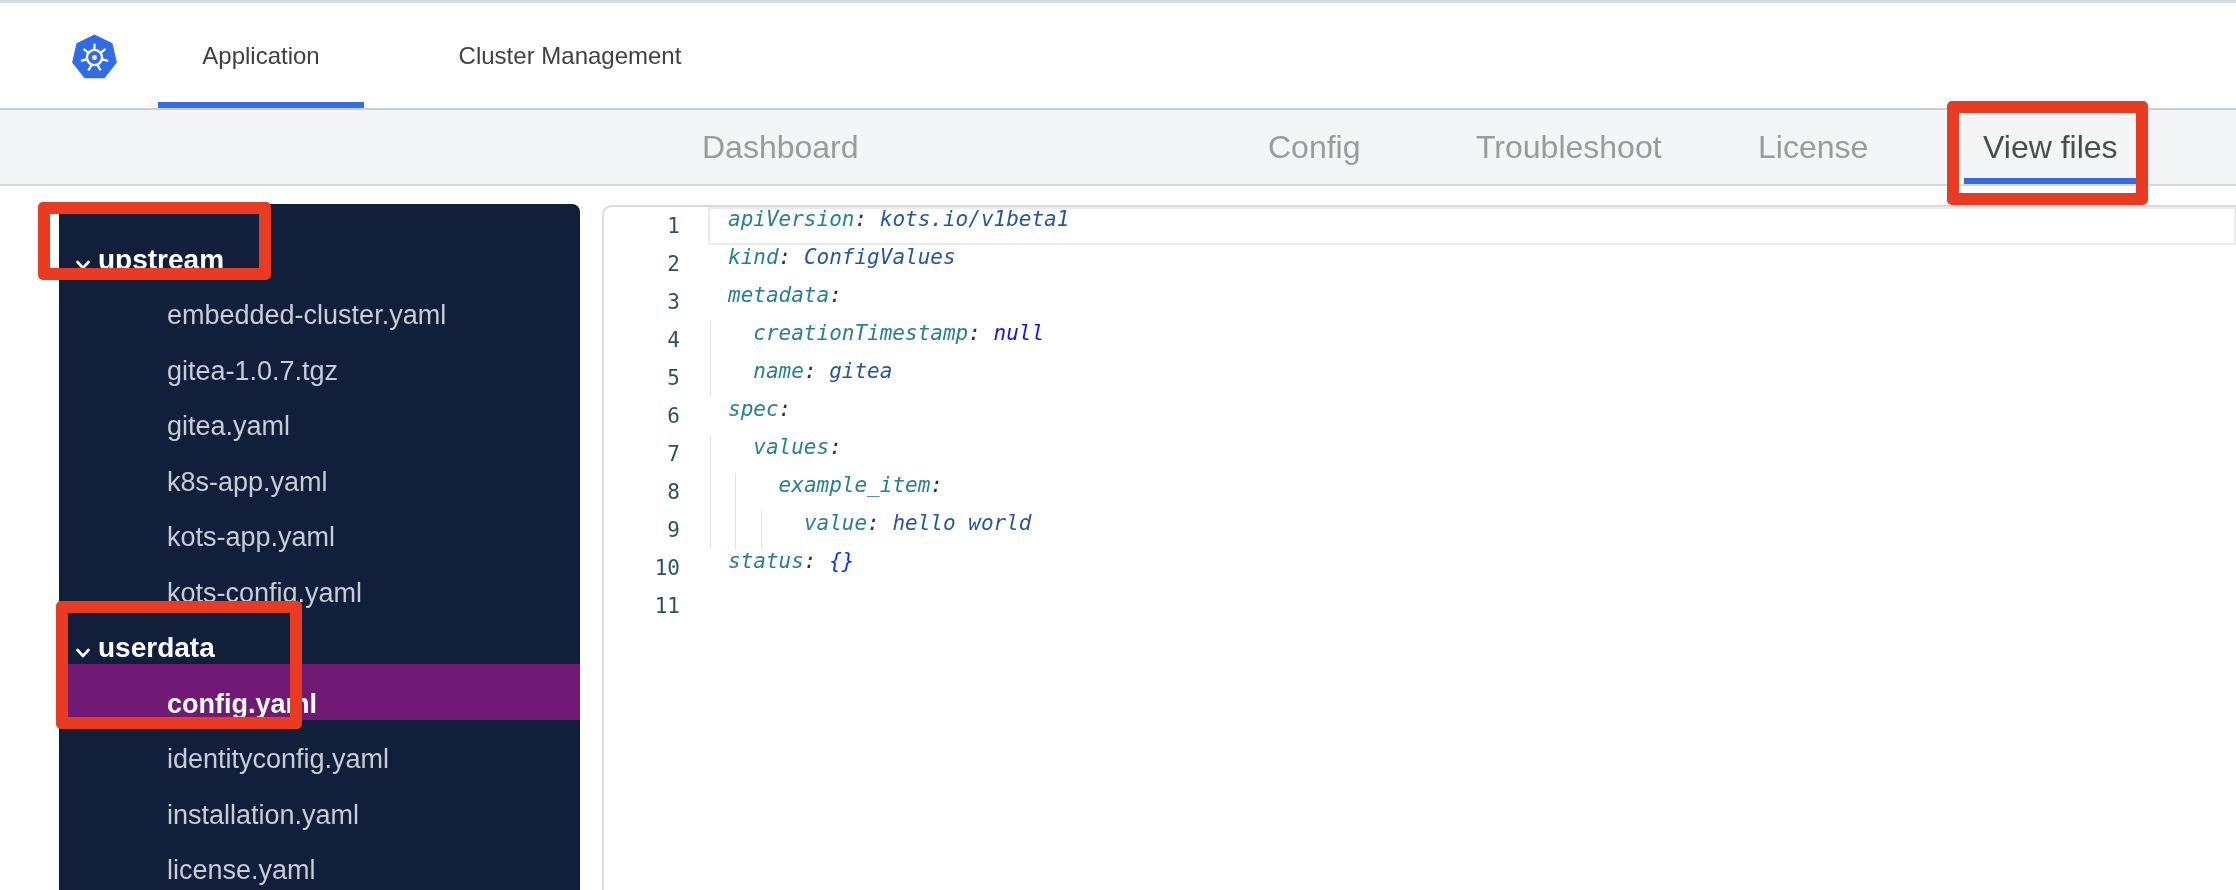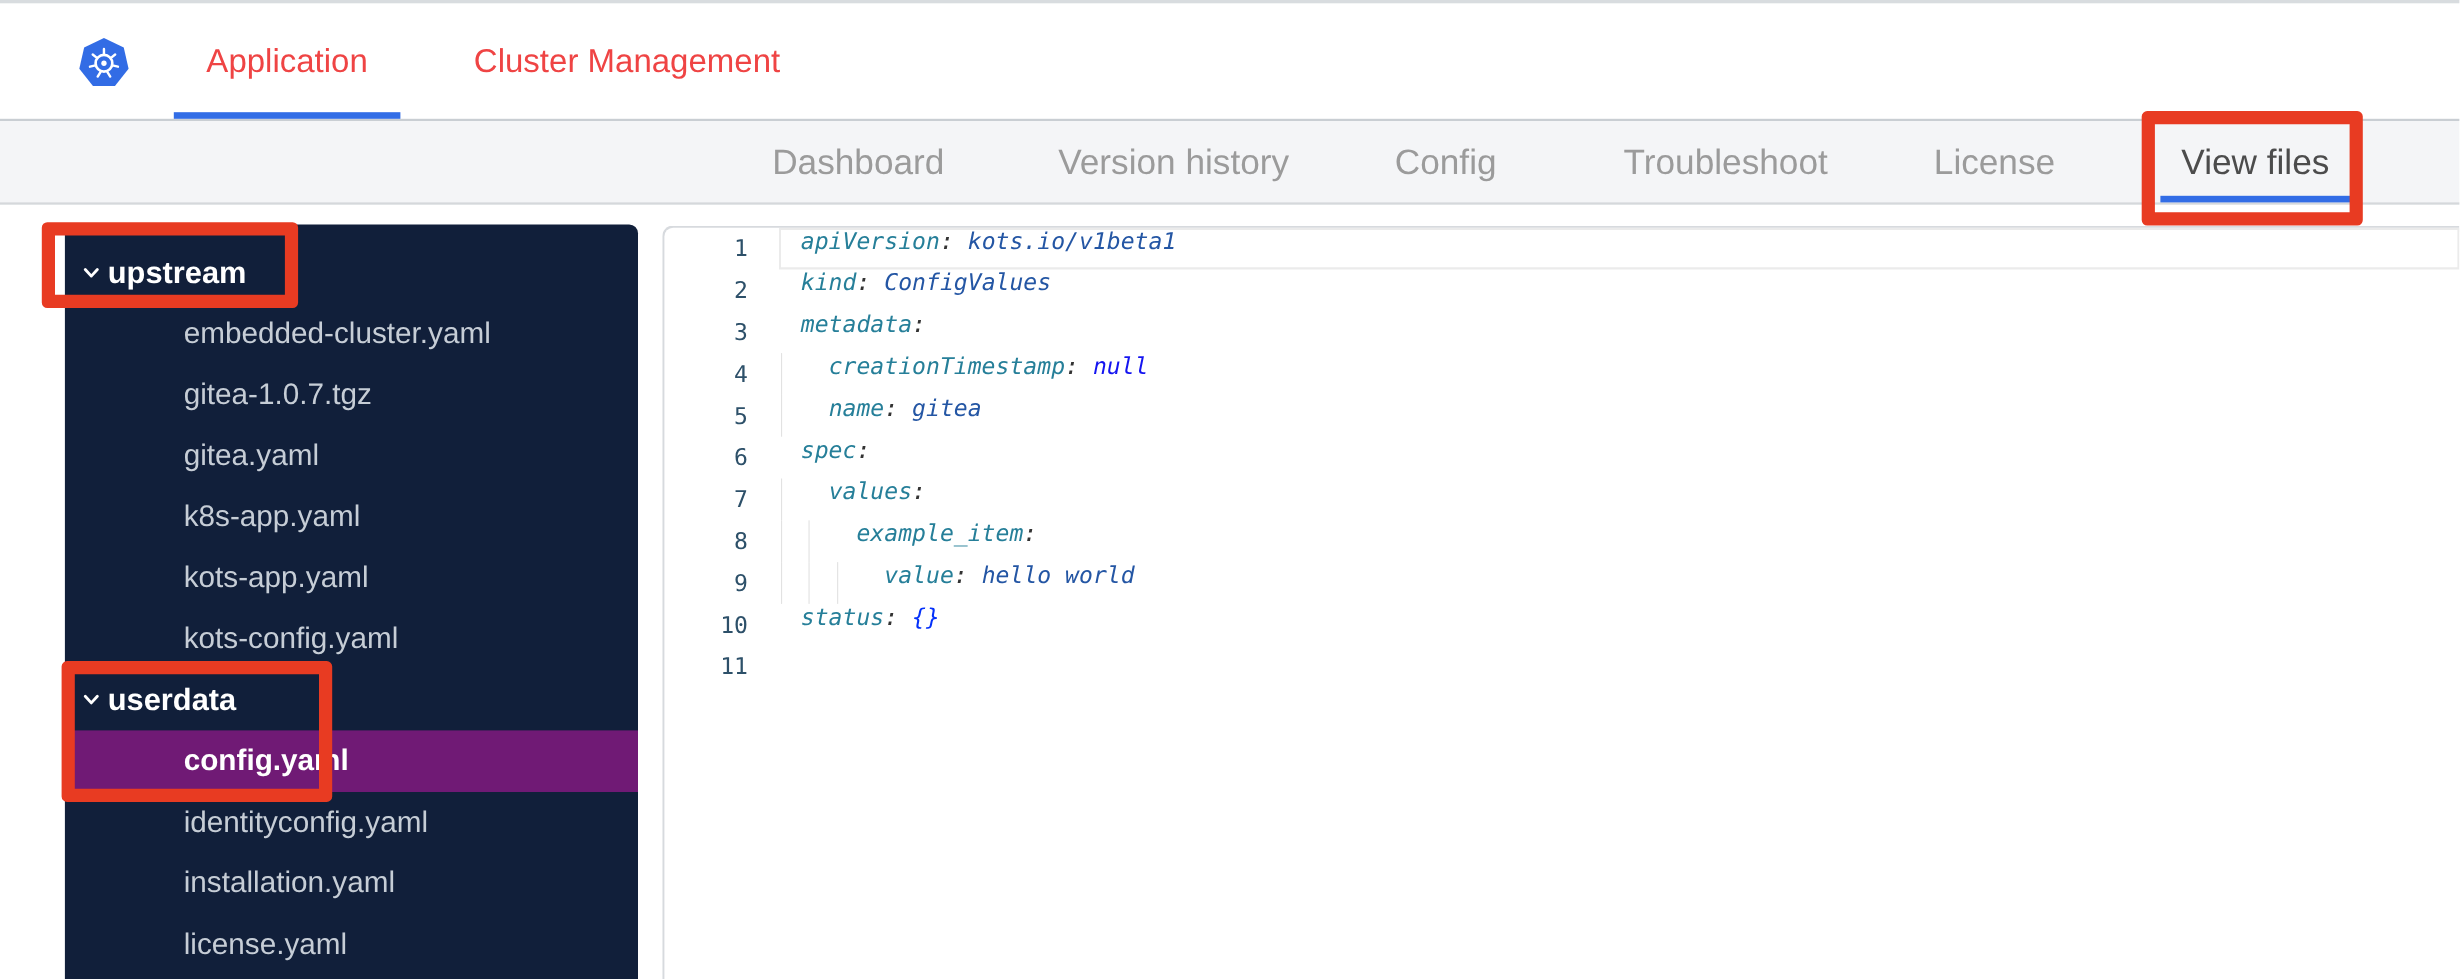--- a/index.html
+++ b/index.html
@@ -14,21 +14,21 @@
   .header{
     position:absolute;left:0;top:0;width:2236px;height:105px;
     background:#ffffff;
     border-top:3px solid #d8dcdf;
     border-bottom:2px solid #c9ced3;
   }
   .k8s-logo{position:absolute;left:71px;top:31px;width:47px;height:47px;}
   .primary-tabs{position:absolute;left:0;top:0;height:105px;width:100%;}
   .primary-tab{
     position:absolute;top:0;height:105px;display:flex;align-items:center;justify-content:center;
-    font-size:30px;font-weight:500;color:#ef4444;cursor:pointer;box-sizing:border-box;
+    font-size:24px;font-weight:500;color:#404040;cursor:pointer;box-sizing:border-box;
   }
   .primary-tab.active{border-bottom:6px solid #326de6;padding-top:6px;}
 
   
   .subnav{
     position:absolute;left:0;top:110px;width:2236px;height:74px;
     background:#f4f5f7;border-bottom:2px solid #d5d8db;
   }
   .subnav-tab{
     position:absolute;top:0;height:74px;line-height:74px;
@@ -39,21 +39,21 @@
     content:"";position:absolute;left:-19px;right:-20px;bottom:0;height:6px;background:#326de6;
   }
 
   
   .sidebar{
     position:absolute;left:59px;top:204px;width:521px;height:686px;
     background:#111f3a;border-radius:8px 8px 0 0;
     padding-top:16px;box-sizing:border-box;
   }
   .tree-row{
-    height:55.5px;display:flex;align-items:center;
+    height:55.5px;display:flex;align-items:flex-end;
     font-size:27px;color:#c6cdd6;cursor:pointer;white-space:nowrap;
   }
   .tree-row.dir{padding-left:13px;color:#ffffff;font-weight:700;font-size:28px;}
   .tree-row.file{padding-left:108px;}
   .tree-row.selected{background:#701a75;color:#ffffff;font-weight:700;}
   .chevron{width:22px;height:22px;margin-right:4px;flex:0 0 auto;}
 
   
   .editor{
     position:absolute;left:602px;top:205px;width:1634px;height:685px;
@@ -106,21 +106,20 @@
         <span>Application</span>
       </div>
       <div class="primary-tab" style="left: 385px; width: 290px; margin-left: 40px;">
         <span>Cluster Management</span>
       </div>
     </nav>
 </div>
 
 <nav class="subnav" id="subnav">
     <div class="subnav-tab" style="left: 702px;"><span>Dashboard</span></div>
-    <div class="subnav-tab" style="left: 962px;"><span>Version history</span></div>
     <div class="subnav-tab" style="left: 1268px;"><span>Config</span></div>
     <div class="subnav-tab" style="left: 1476px;"><span>Troubleshoot</span></div>
     <div class="subnav-tab" style="left: 1758px;"><span>License</span></div>
     <div class="subnav-tab active" style="left: 1983px;"><span>View files</span></div>
   </nav>
 
 <aside class="sidebar" id="file-tree">
     <div class="tree-row dir">
       <svg class="chevron" viewBox="0 0 22 22">
         <polyline points="5.5,8 11,14 16.5,8" fill="none" stroke="#ffffff" stroke-width="2.6" stroke-linecap="round" stroke-linejoin="round"></polyline>

